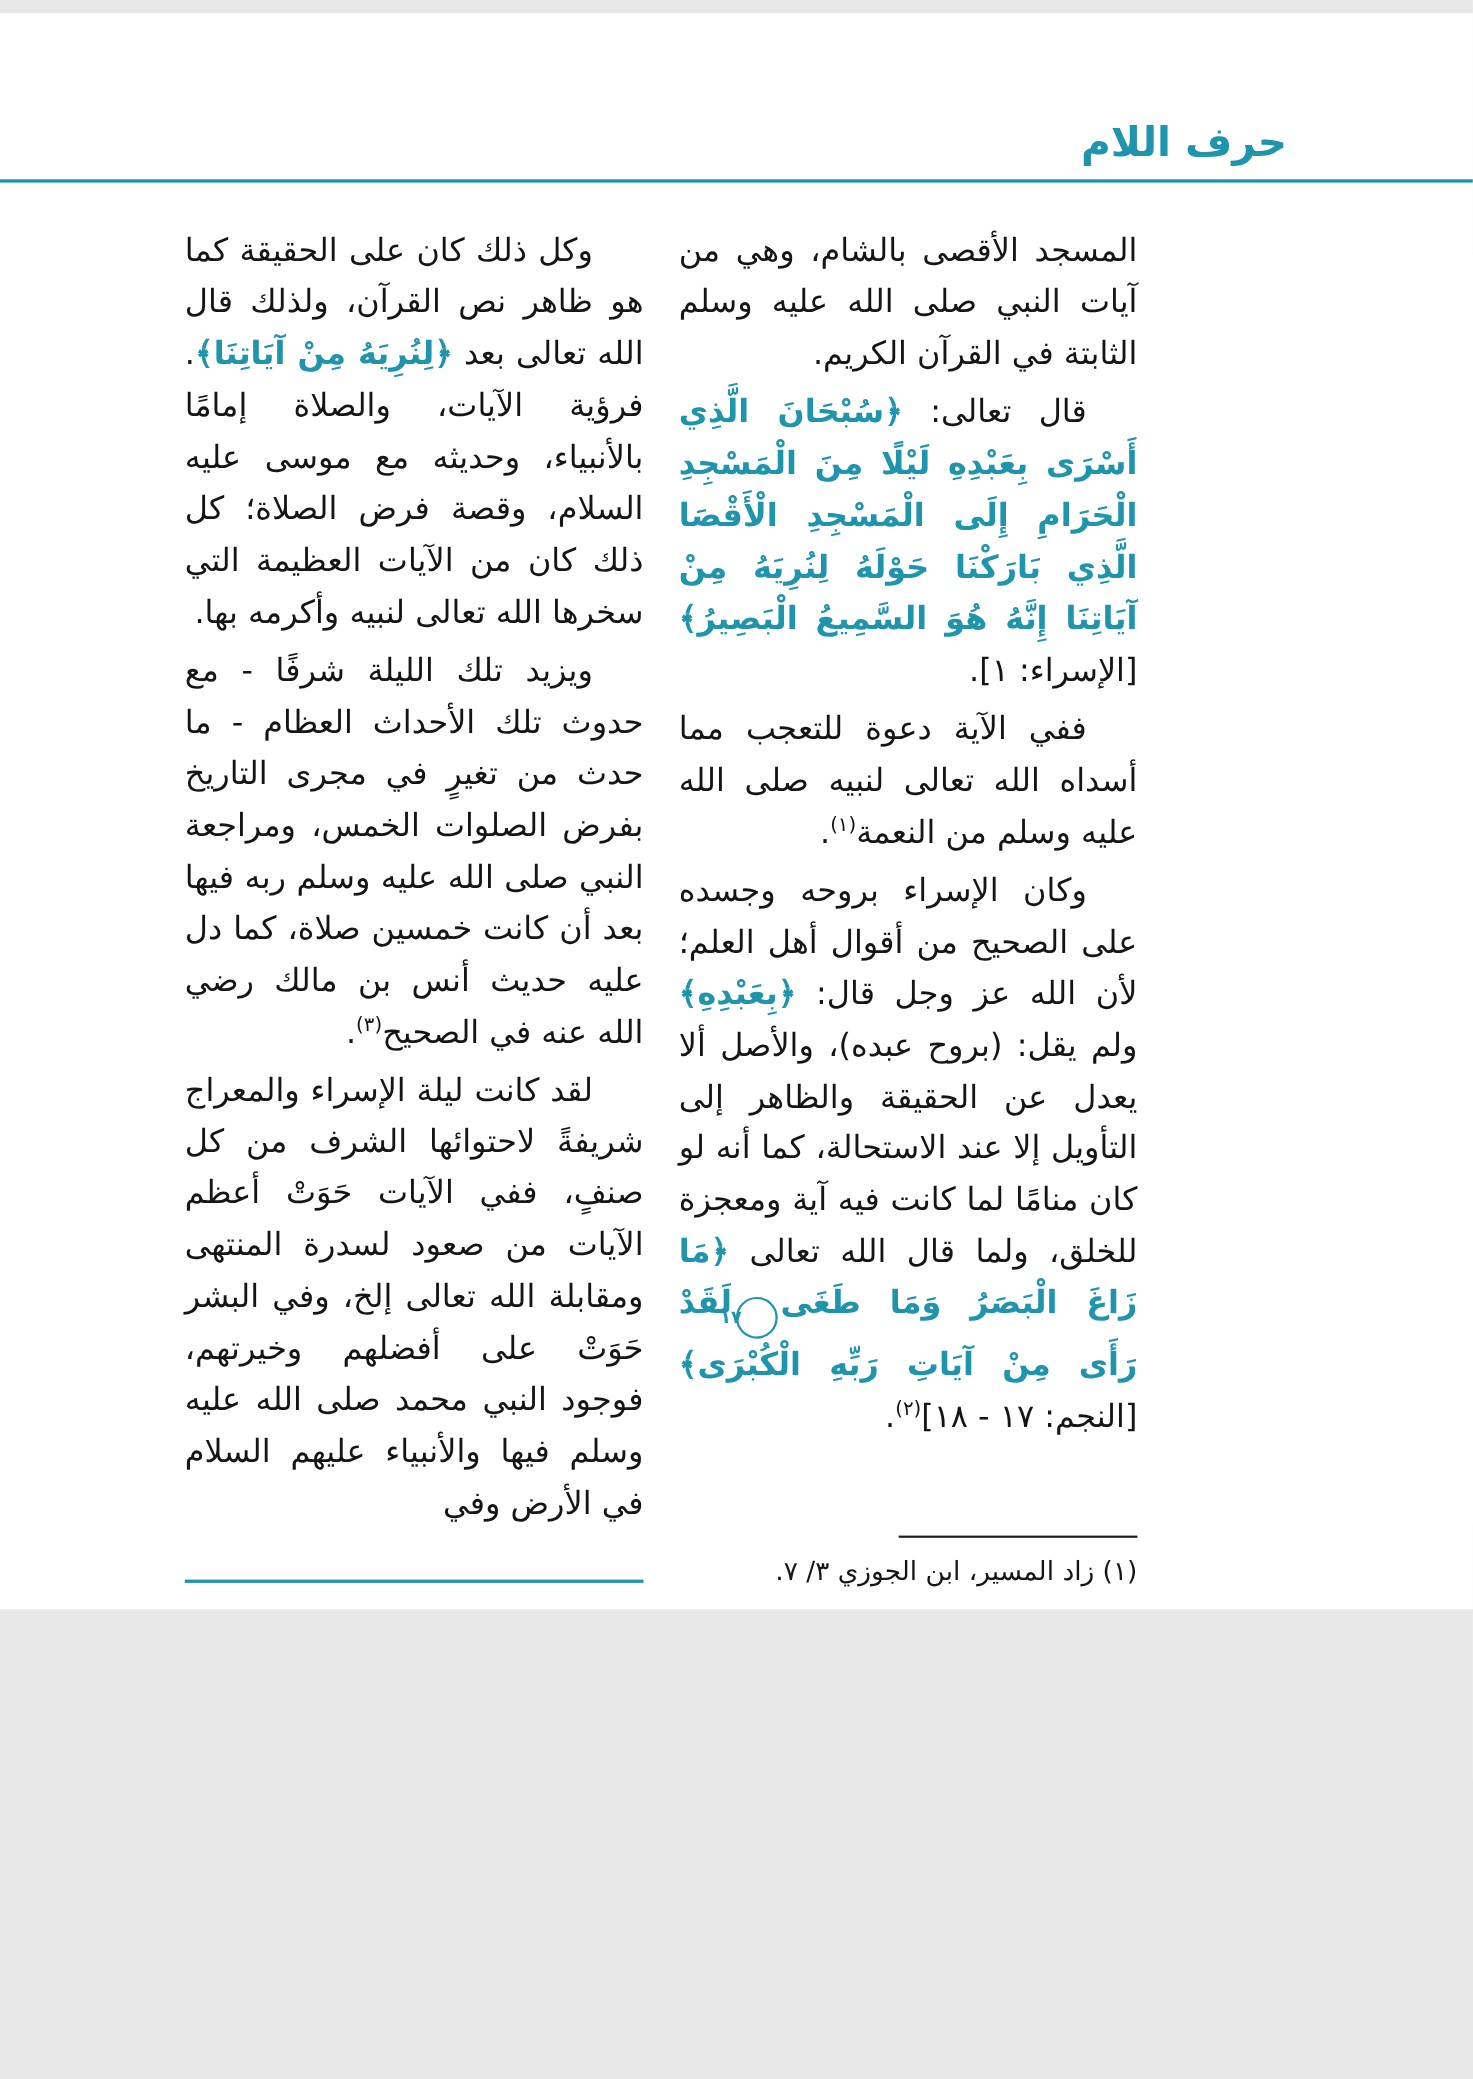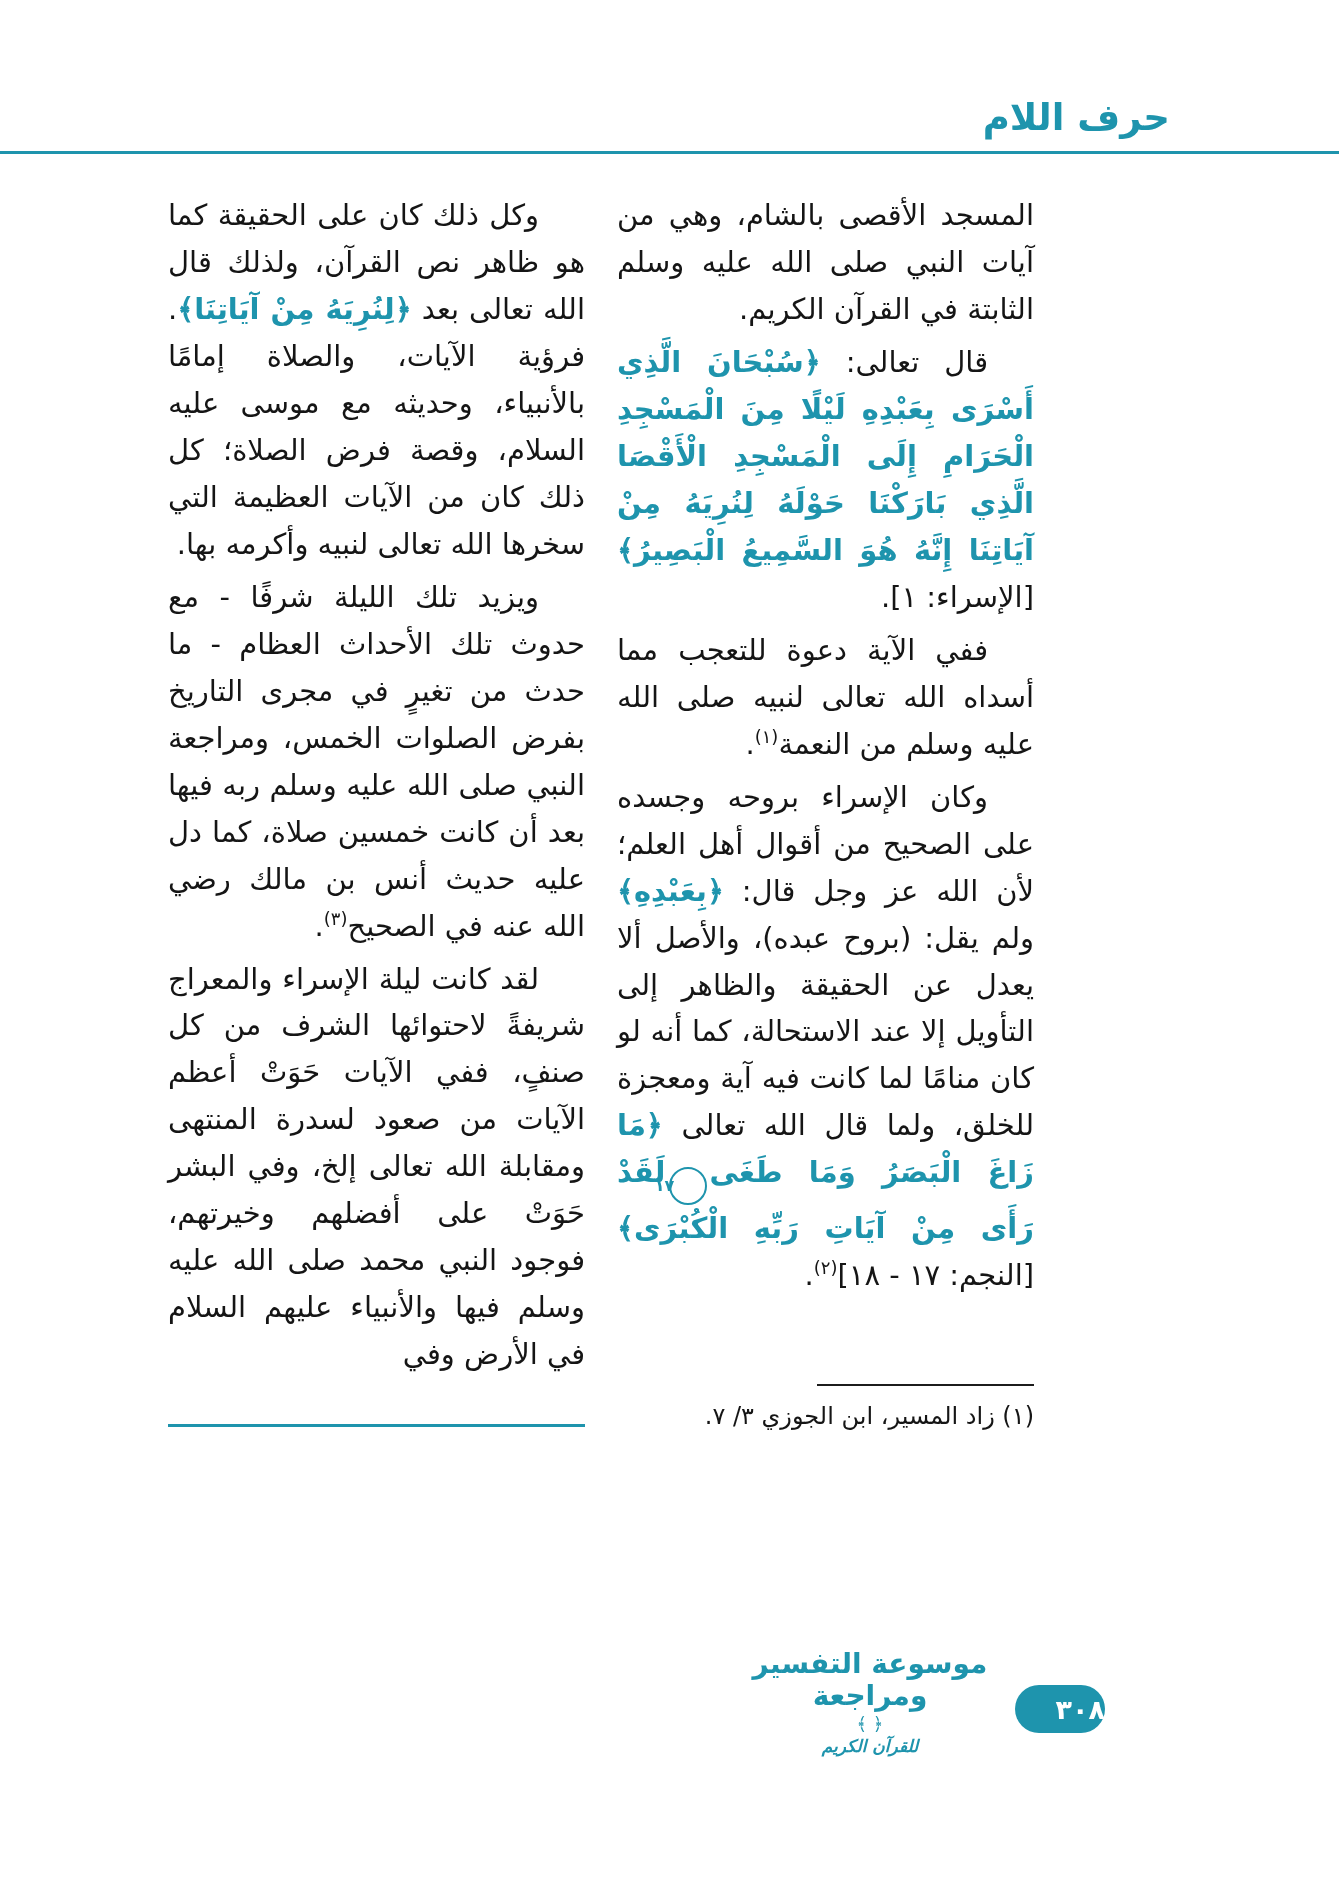--- a/index.html
+++ b/index.html
@@ -8,22 +8,22 @@
   }
   *{box-sizing:border-box;}
   html,body{margin:0;padding:0;}
   body{
     background:#e8e8e8;
     font-family:"DejaVu Sans", sans-serif;
   }
   .page{
     position:relative;
     width:1339px;
-    height:1890px;
-    margin:0 auto;
+    height:1451px;
+    margin:12px auto;
     background:#ffffff;
     direction:rtl;
     overflow:hidden;
     color:var(--ink);
   }
   
   .page-header{padding-top:96px;}
   .header-title{
     margin:0 169px 12px 0;
     font-size:37px;

